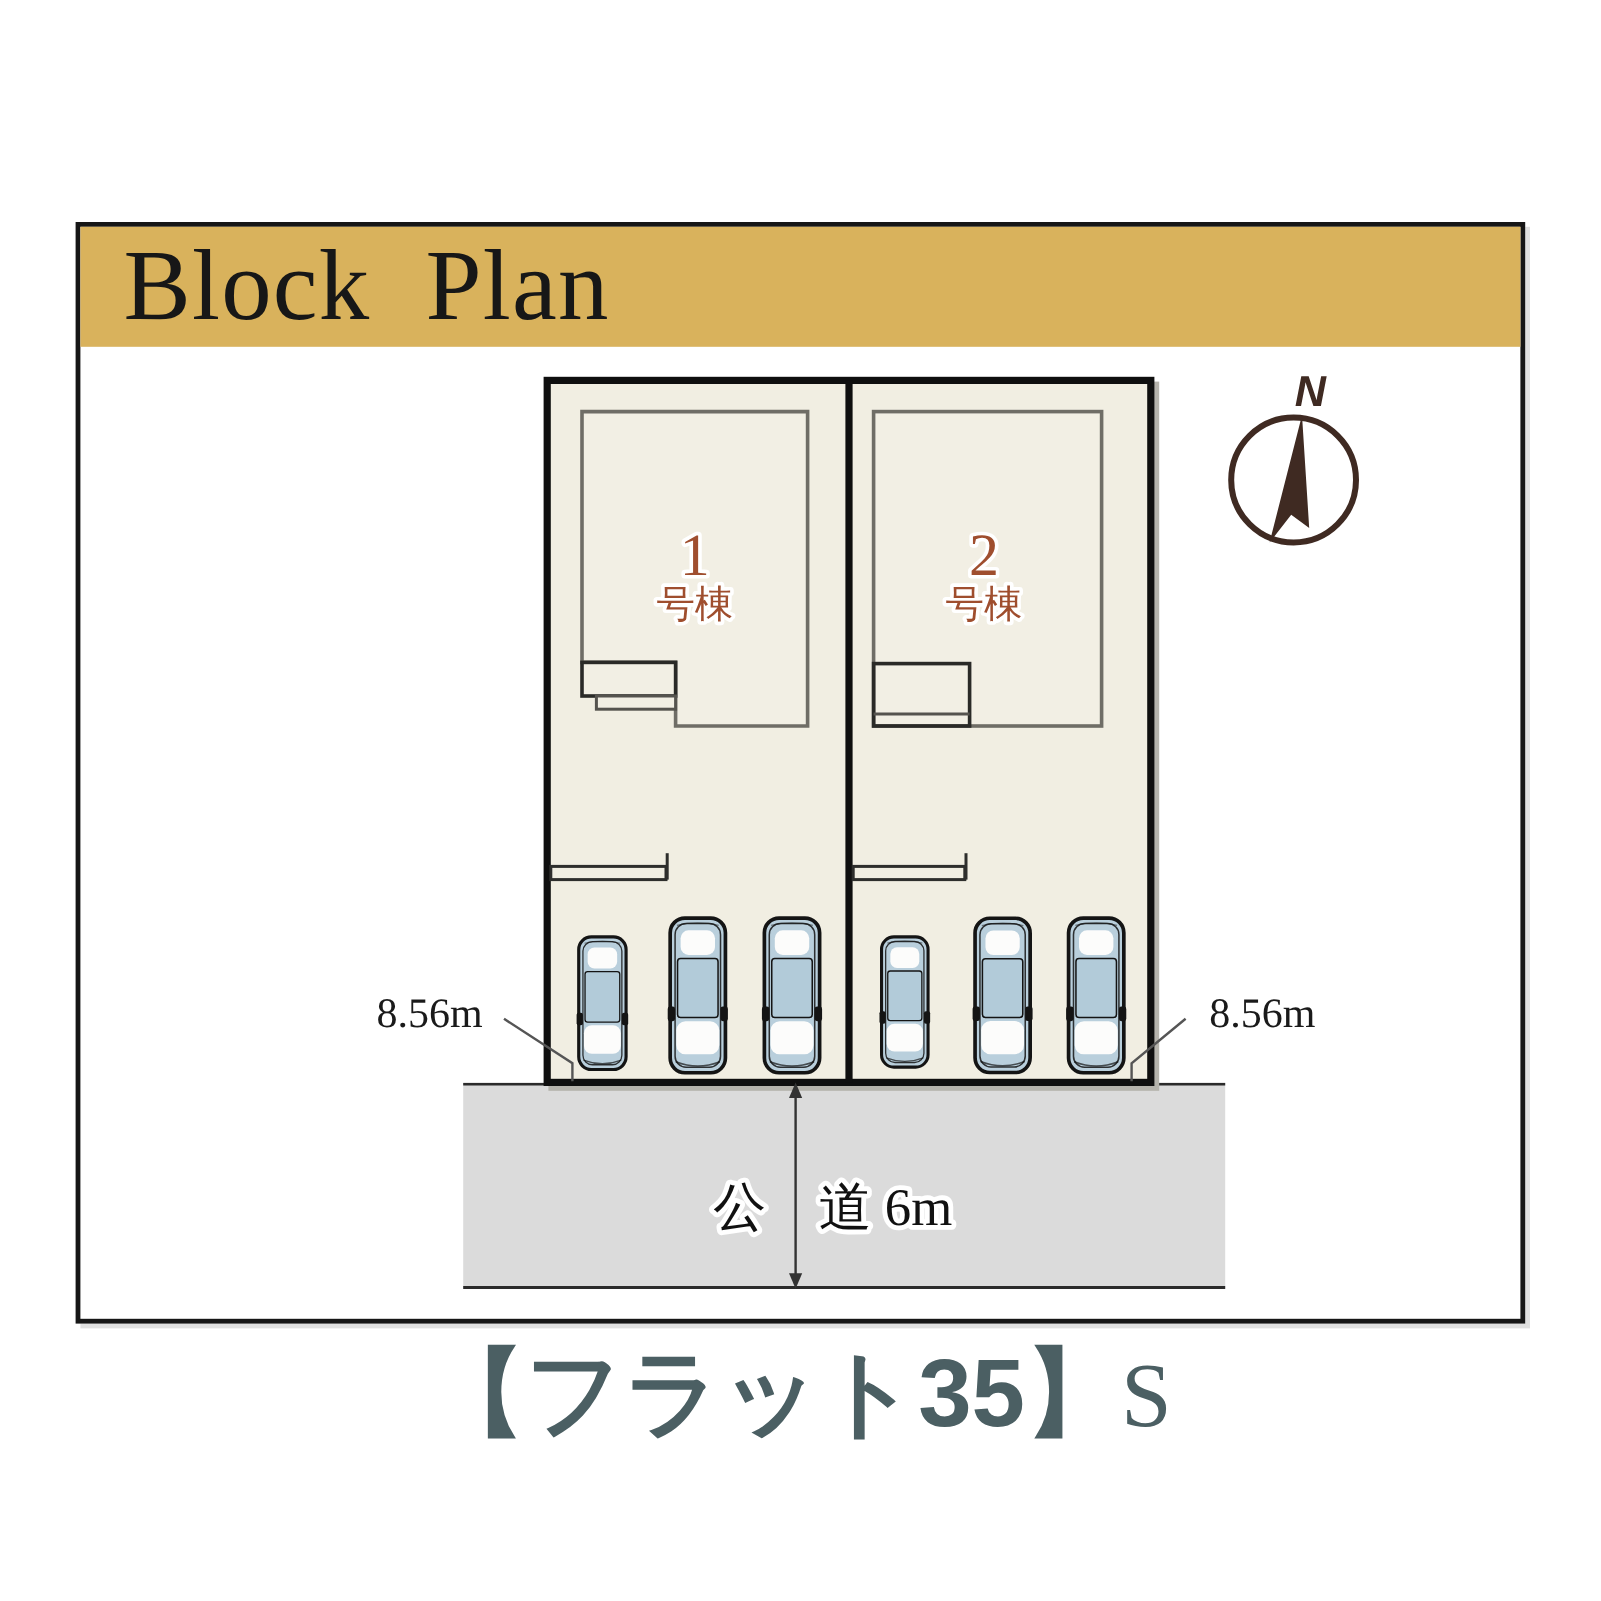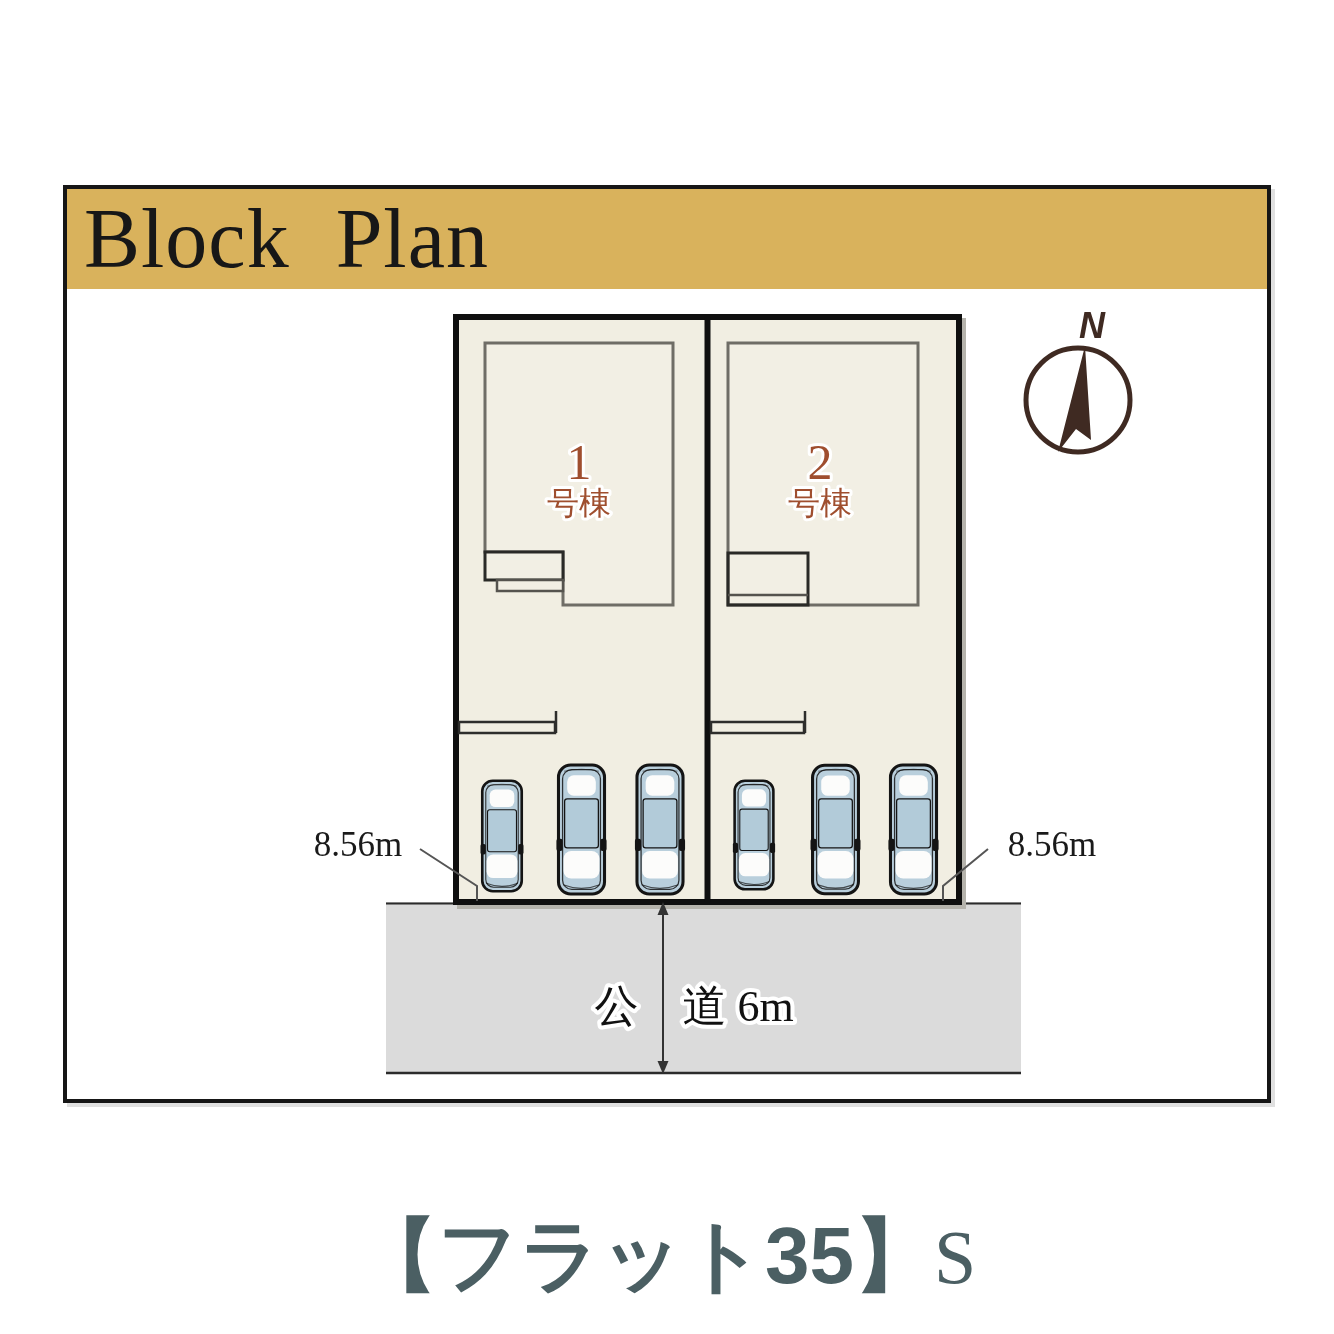--- a/index.html
+++ b/index.html
@@ -3,33 +3,33 @@
 <meta charset="utf-8">
 <style>
   html,body{margin:0;padding:0;background:#ffffff;}
   .canvas{position:relative;width:1334px;height:1334px;background:#ffffff;overflow:hidden;
           font-family:"Liberation Serif",serif;}
   .frame{position:absolute;left:63px;top:185px;width:1208px;height:918px;
          border:4px solid #161616;box-sizing:border-box;background:#ffffff;
          box-shadow:4px 4px 0 rgba(0,0,0,0.12);}
   .titleband{position:absolute;left:0;top:0;right:0;height:100px;
              background:var(--band_gold,#D9B25C);display:flex;align-items:center;}
-  .titletext{font-size:84px;line-height:1;color:#171717;padding-left:17px;
+  .titletext{font-size:84px;line-height:1;color:#171717;padding-left:36px;
              word-spacing:24px;letter-spacing:1px;white-space:pre;}
   svg.site{position:absolute;left:0;top:0;width:1334px;height:1334px;display:block;}
   .unit-num{font-size:50px;fill:var(--brick_text,#9F4E2E);font-family:"Liberation Serif",serif;
             paint-order:stroke;stroke:#ffffff;stroke-width:6px;stroke-linejoin:round;}
   .unit-suffix{font-size:32px;fill:var(--brick_text,#9F4E2E);font-family:"Liberation Serif",serif;
             paint-order:stroke;stroke:#ffffff;stroke-width:6px;stroke-linejoin:round;}
   .dim{font-size:35px;fill:#1a1a1a;font-family:"Liberation Serif",serif;}
   .roadlabel{font-size:44px;fill:#111111;font-family:"Liberation Serif",serif;
             paint-order:stroke;stroke:#ffffff;stroke-width:8px;stroke-linejoin:round;}
   .north{font-size:36px;font-family:"Liberation Sans",sans-serif;font-style:italic;
          font-weight:600;fill:var(--compass_brown,#3F2A22);}
-  .footer{position:absolute;left:0;top:1203px;width:100%;text-align:center;
+  .footer{position:absolute;left:0;top:1108px;width:100%;text-align:center;
           color:var(--logo_teal,#4B5F63);white-space:nowrap;}
   .logo-main{font-family:"Liberation Sans",sans-serif;font-weight:bold;font-size:80px;}
   .logo-suffix{font-family:"Liberation Serif",serif;font-size:76px;}
 </style>
 </head>
 <body>
 
 <div class="canvas">
 
   <div class="frame">

